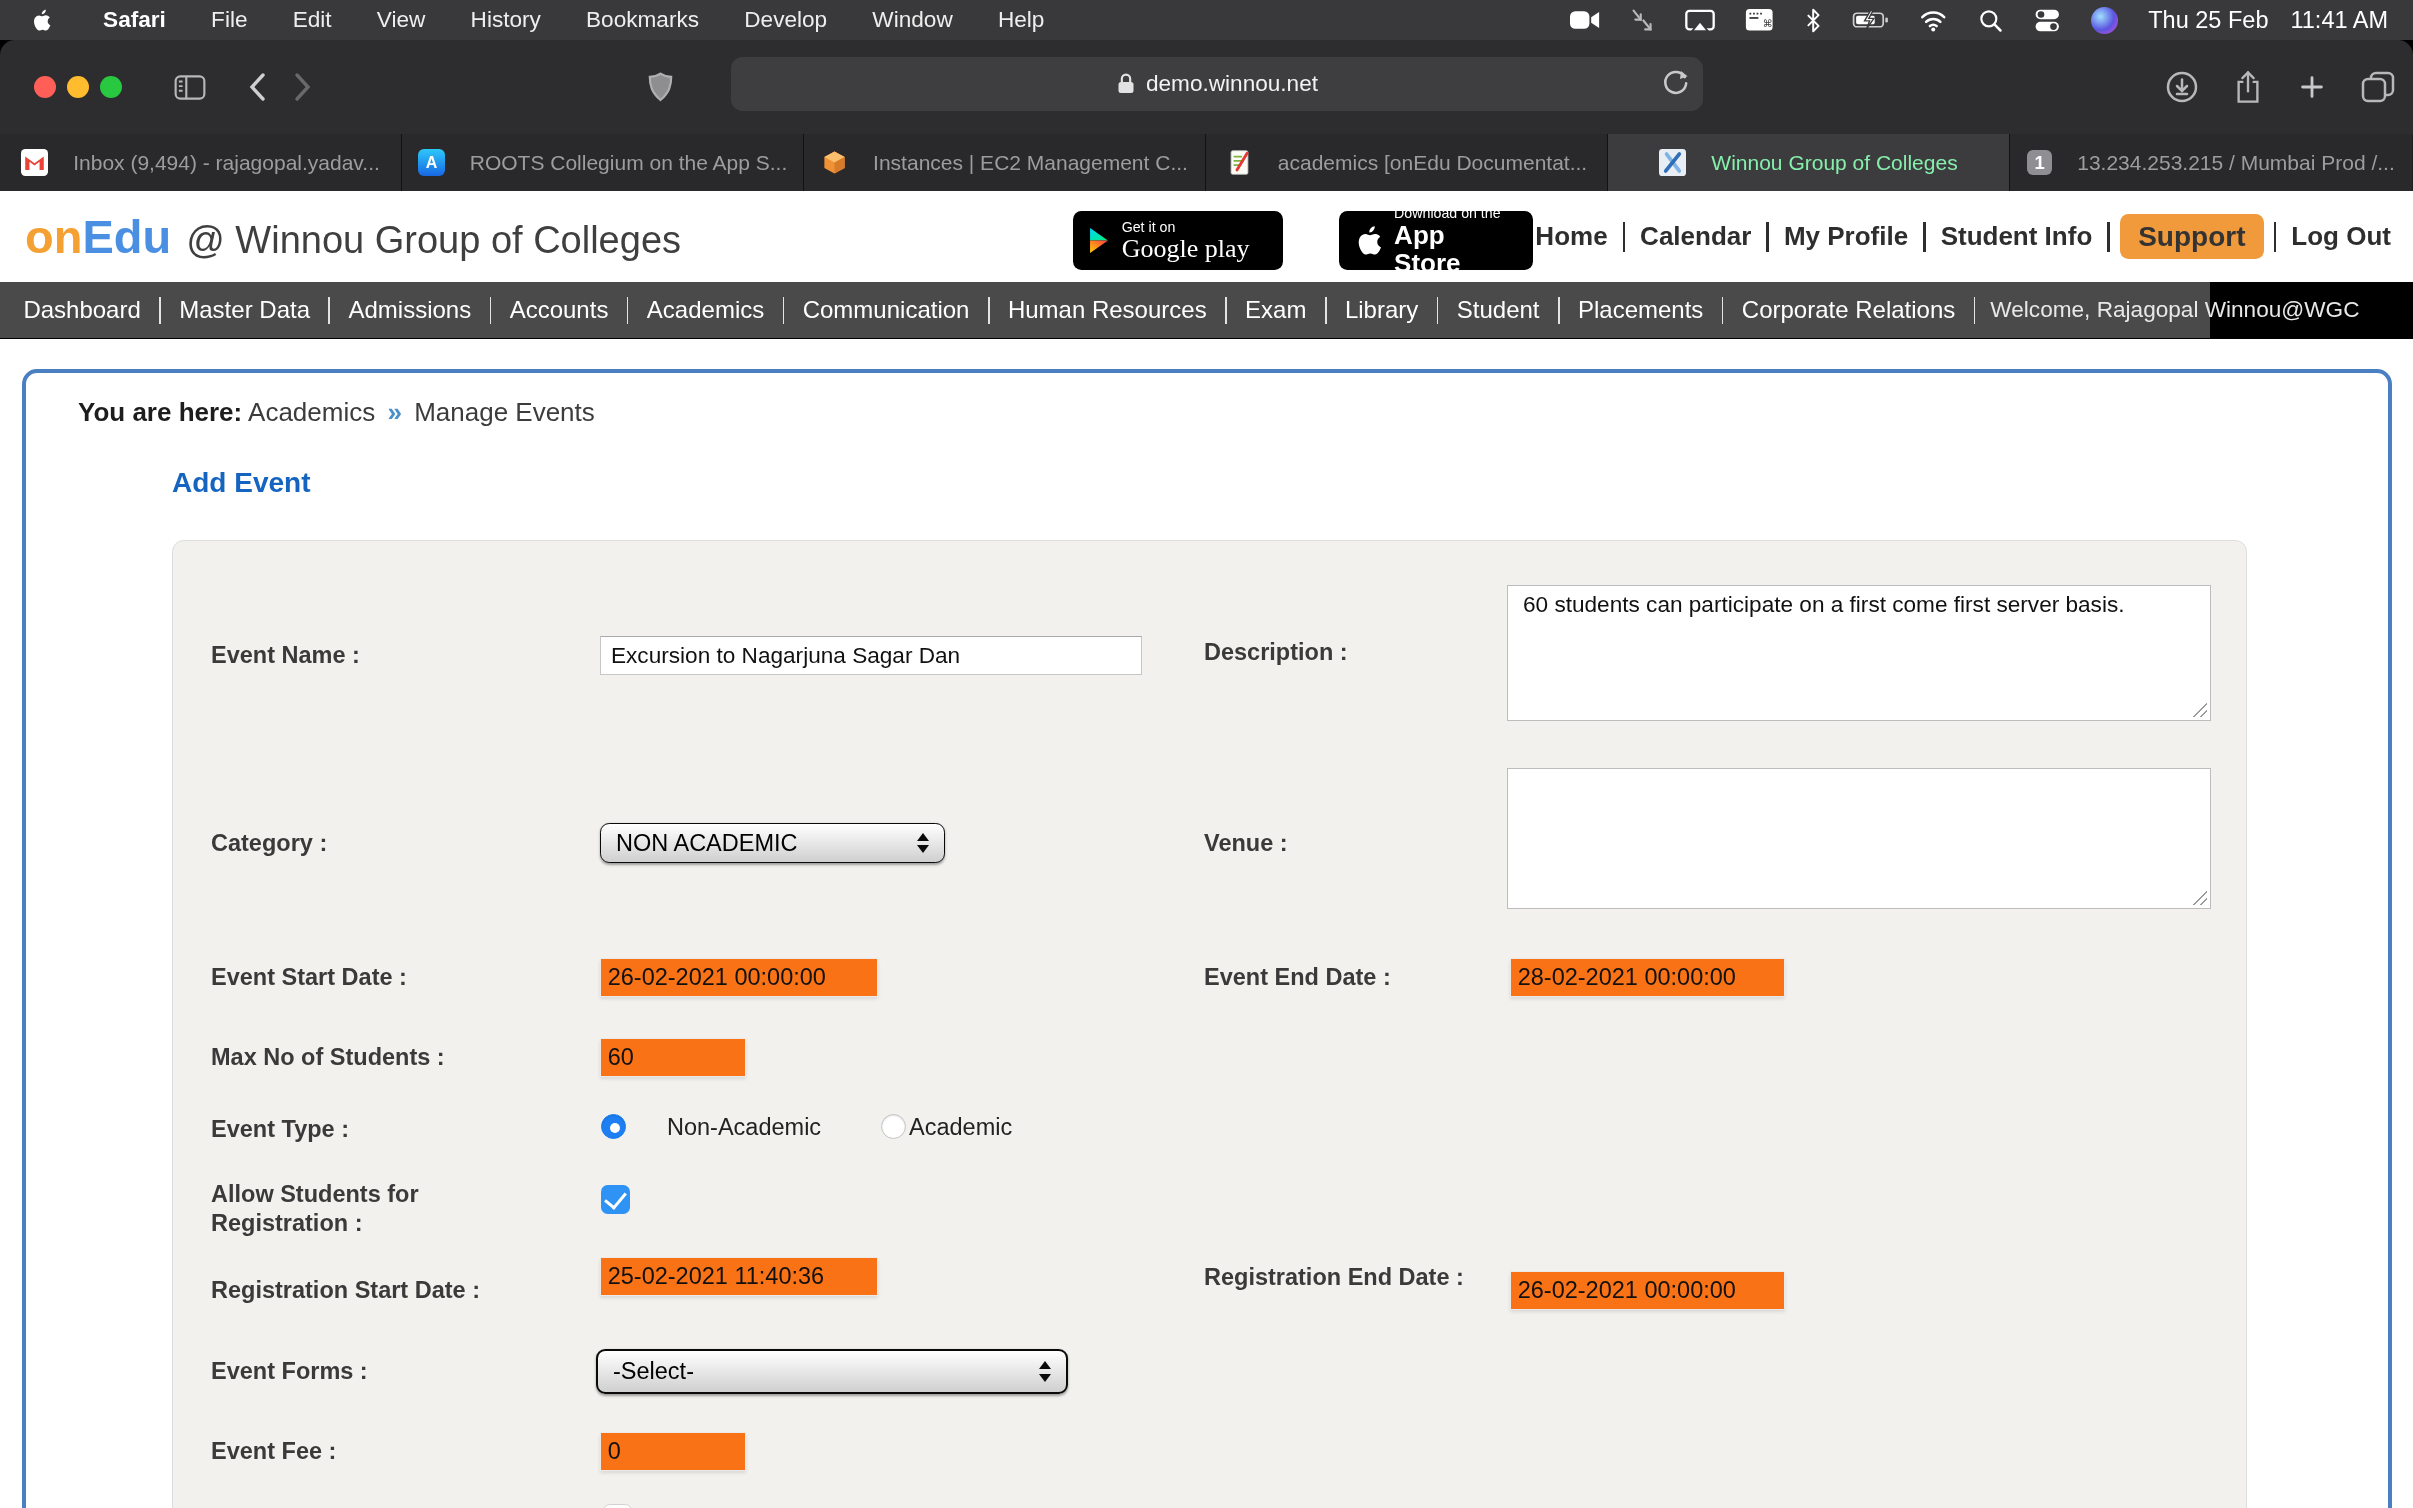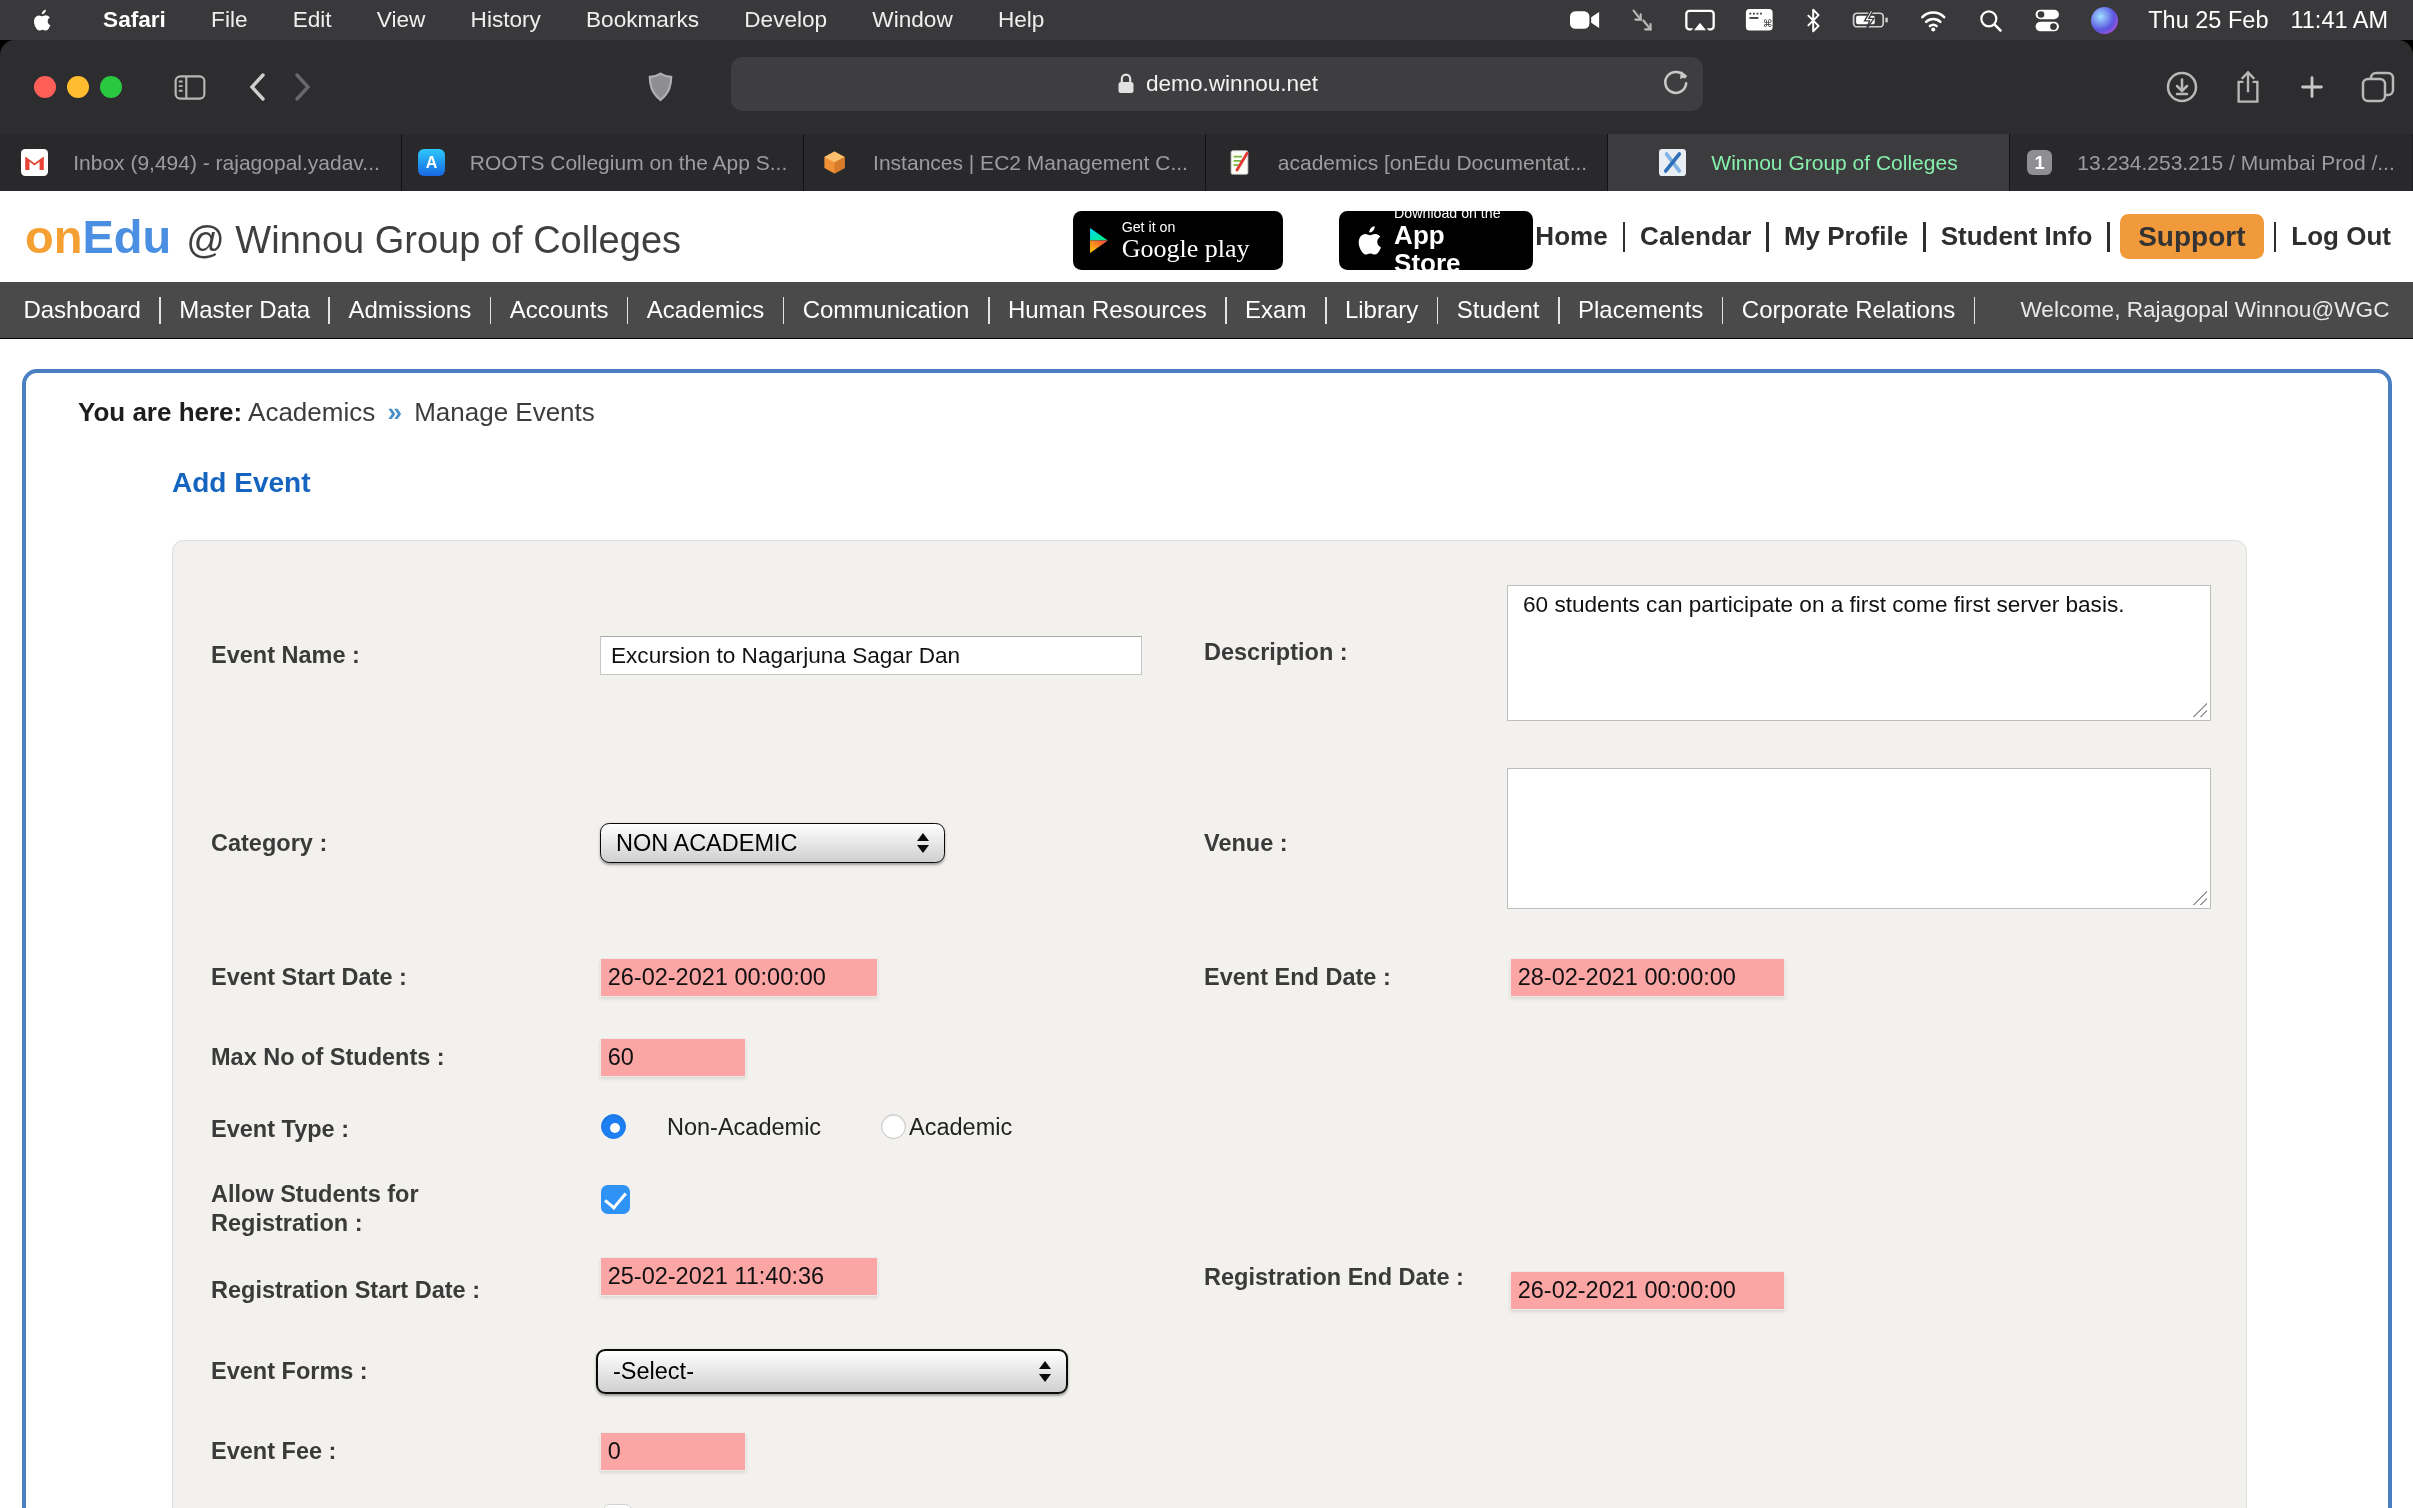--- a/index.html
+++ b/index.html
@@ -72,21 +72,21 @@
   .badge-txt .big { font-size:26px; line-height:28px; font-weight:bold; }
   #gp-badge .big { font-weight:400; font-family:"Liberation Serif", serif; }
   .header-links { position:absolute; right:17px; top:0; height:91px;
                   display:flex; align-items:center; }
   .hlink { font-size:26px; font-weight:bold; color:#2e2e2e; padding:0 5px; }
   .hsep { width:2.5px; height:30px; background:#2e2e2e; margin:0 10px; }
   .support-btn { background:#f09a3c; border-radius:8.4px; padding:6.7px 18.4px;
                  font-size:28px; font-weight:bold; color:#333; }
 
   
-  #navbar { position:absolute; left:0; top:282px; width:2413px; height:56px;
+  #navbar { position:absolute; left:0; top:282px; width:2210px; height:56px;
             background:#4a4a4a; display:flex; align-items:center; color:#fff; }
   .nav-item { font-size:24px; padding:0 3.4px; white-space:nowrap; }
   .nsep { width:1.7px; height:27px; background:#e3e3e3; margin:0 15px; flex:0 0 auto; }
   #navbar .first { margin-left:20px; }
   .welcome { margin-left:auto; margin-right:23.5px; font-size:22.6px; color:#e8e8e8; white-space:nowrap; }
 
   
   #content { position:absolute; left:0; top:339px; width:2413px; height:1170px; background:#fff; }
   #panel-border { position:absolute; left:22px; top:30px; width:2370px; height:1190px;
                   border:4.2px solid #4a80c2; border-radius:15px; background:#fff; }
@@ -96,21 +96,21 @@
   .page-title { position:absolute; left:146px; top:94px; font-size:28px;
                 font-weight:bold; color:#1565c0; }
 
   #formpanel { position:absolute; left:146px; top:167px; width:2075px; height:1056px;
                background:#f2f1ee; border:0.8px solid #ddd; border-radius:11.7px; }
   .flabel { position:absolute; font-size:23.5px; font-weight:bold; color:#3a3a3a;
             line-height:28.5px; width:385px; }
   .text-input { position:absolute; height:39px; background:#fff; border:0.8px solid #c6c6c6;
                 border-top-color:#a9a9a9; font-size:22.6px; padding:0 10px;
                 font-family:"Liberation Sans", sans-serif; color:#111; }
-  .date-input { position:absolute; height:39px; background:#fca5a5; border:0.8px solid #eceae8;
+  .date-input { position:absolute; height:39px; background:#f97316; border:0.8px solid #eceae8;
                 box-shadow:0 2.5px 3.4px rgba(0,0,0,.10); font-size:23.5px; padding:0 6.7px;
                 font-family:"Liberation Sans", sans-serif; color:#111; }
   .area-wrap { position:absolute; }
   .text-area { width:100%; height:100%; background:#fff; border:1.7px solid #bdbdbd;
                font-size:22.6px; padding:5px 15px; resize:none; line-height:28.5px;
                font-family:"Liberation Sans", sans-serif; color:#111; }
   .rz { position:absolute; right:4.2px; bottom:4.2px; width:13.4px; height:13.4px;
         background:linear-gradient(135deg, transparent 0 48%, #999 48% 56%,
                    transparent 56% 72%, #999 72% 80%, transparent 80%); }
   .mac-select { position:absolute; border:1.7px solid #0a0a0a; border-radius:9.2px;

